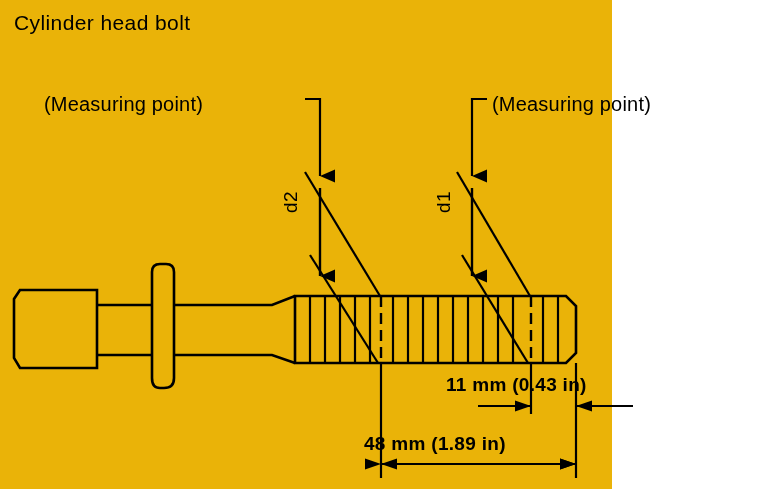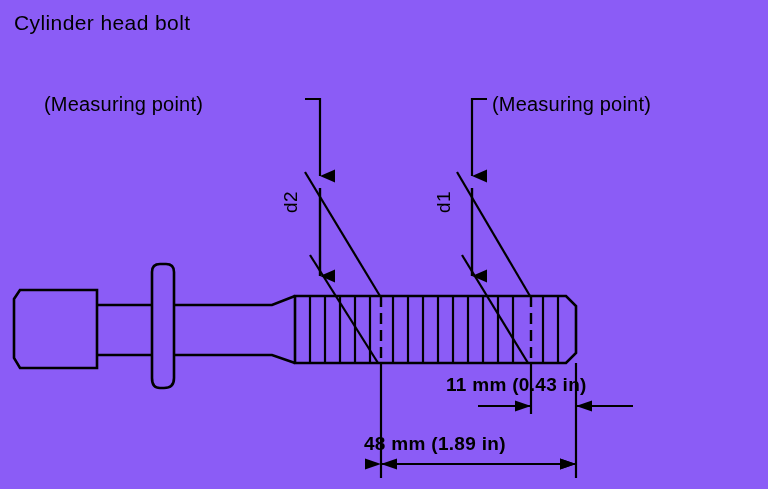--- a/index.html
+++ b/index.html
@@ -10,23 +10,23 @@
   }
   body {
     width: 768px;
     height: 489px;
     overflow: hidden;
     font-family: "Liberation Sans", sans-serif;
     color: #000000;
   }
   #diagram-root {
     position: relative;
-    width: 768px;
+    width: 612px;
     height: 489px;
-    background: #8b5cf6;
+    background: #eab308;
     text-align: center;
   }
   svg.figure {
     position: absolute;
     top: 0;
     left: 0;
     width: 768px;
     height: 489px;
     display: block;
   }

